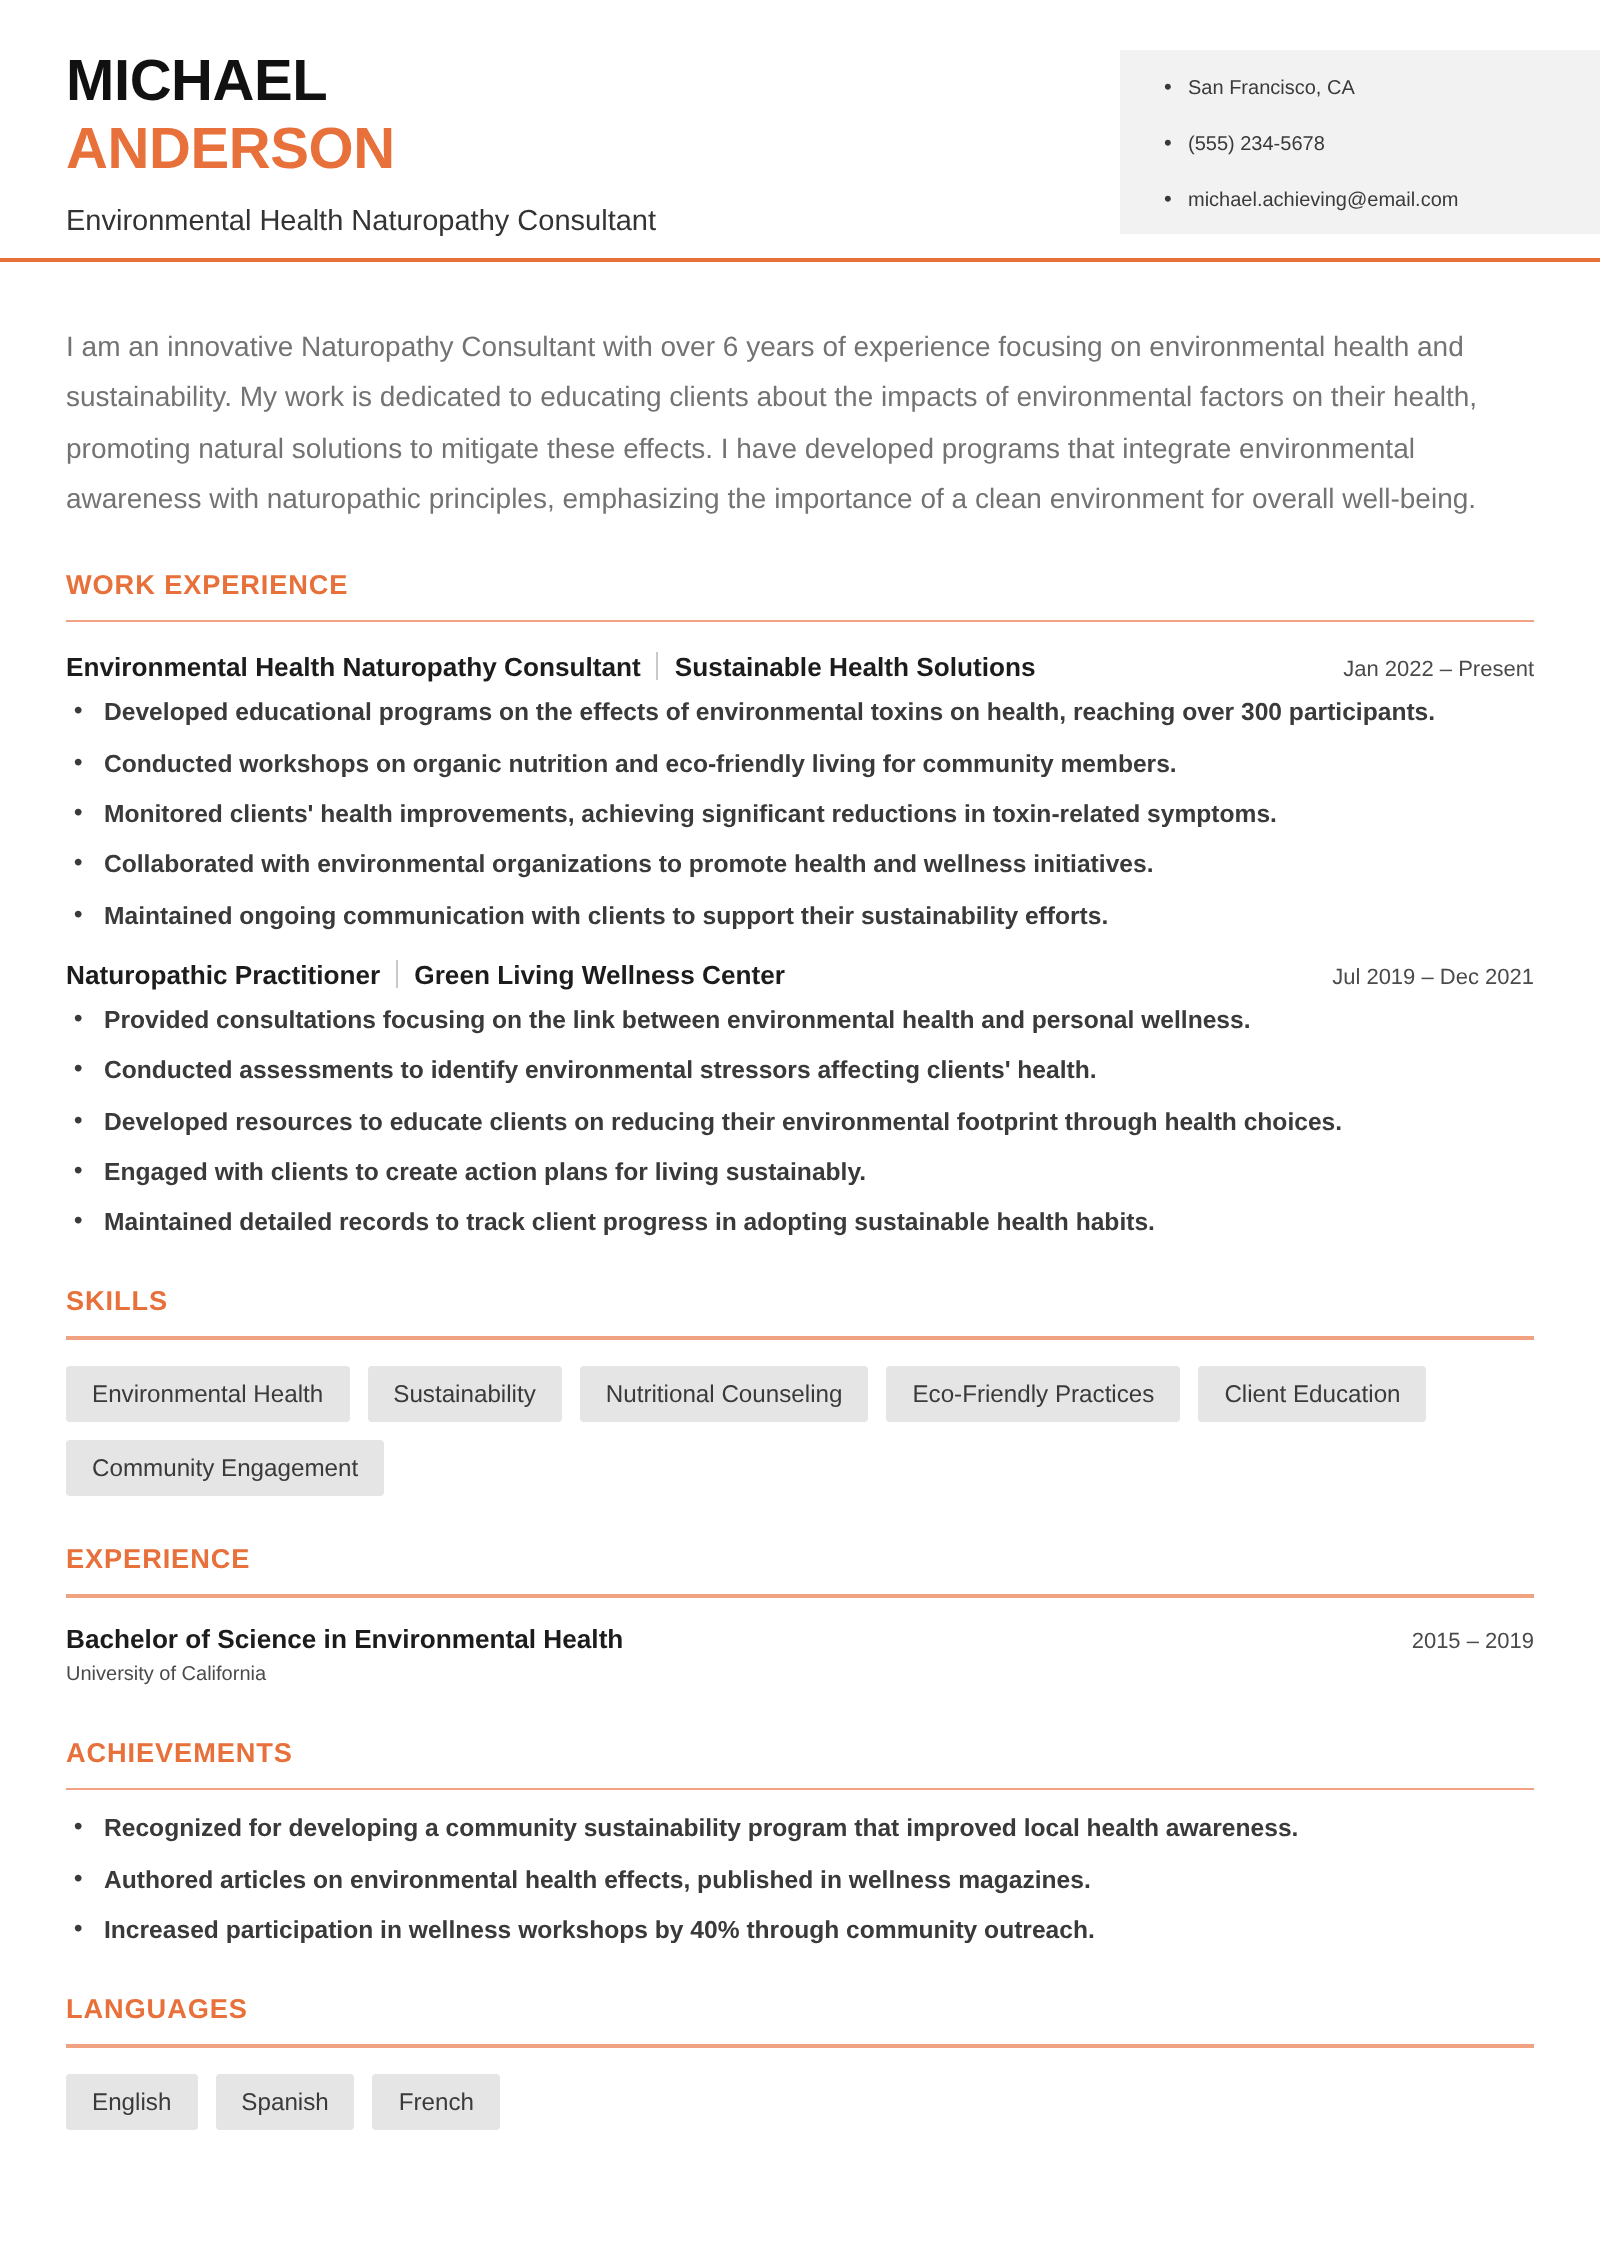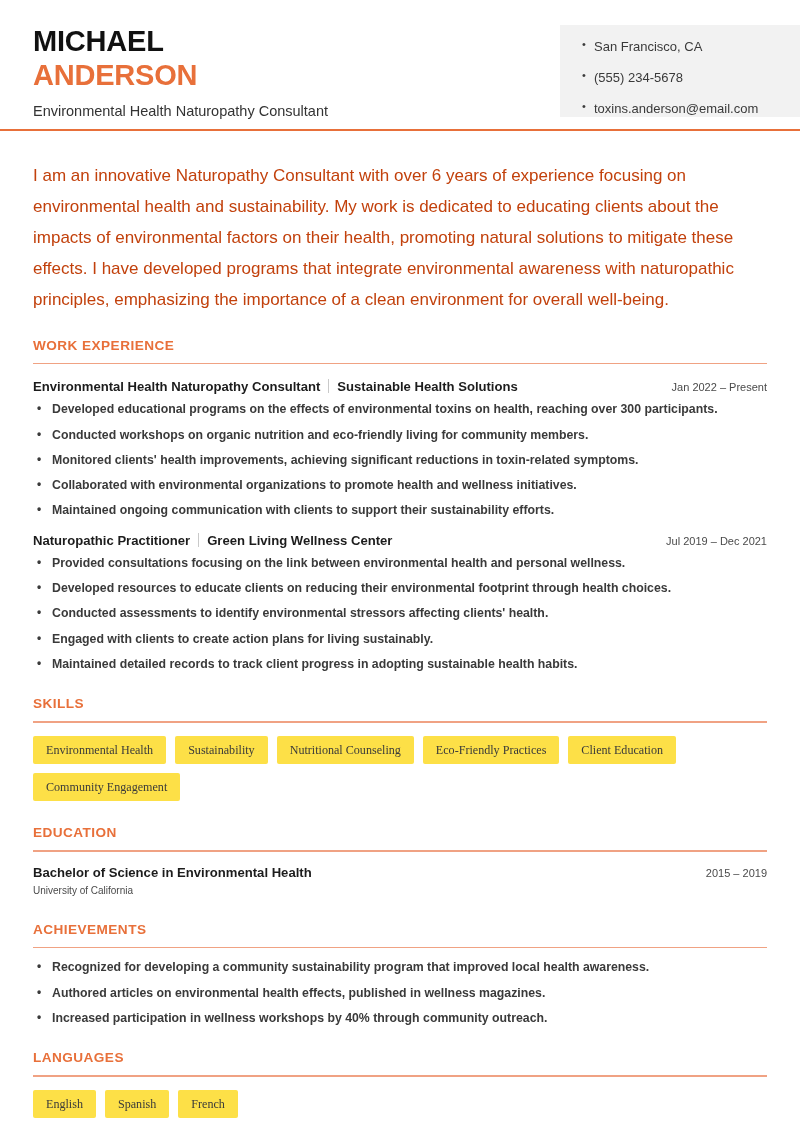--- a/index.html
+++ b/index.html
@@ -62,21 +62,21 @@
     box-sizing: border-box;
     padding: 15px 0 0 22px;
   }
   .contact-list {
     list-style: none;
     margin: 0;
     padding: 0;
   }
   .contact-list li {
     position: relative;
-    font-size: 13px;
+    font-size: 10px;
     color: #3a3a3a;
     line-height: 1;
     margin-bottom: 18px;
     padding-left: 12px;
     white-space: nowrap;
   }
   .contact-list li:last-child { margin-bottom: 0; }
   .contact-list li::before {
     content: "•";
     position: absolute;
@@ -87,23 +87,23 @@
   }
 
   
   .content {
     padding: 0 33px;
   }
 
   .summary {
     margin: 0;
     padding-top: 30px;
-    font-size: 17px;
+    font-size: 14px;
     line-height: 1.82;
-    color: #c2410c;
+    color: #737373;
     max-width: 740px;
   }
 
   .section { margin-top: 22px; }
 
   .section-title {
     font-size: 13.6px;
     font-weight: bold;
     color: #E8703A;
     letter-spacing: 0.45px;
@@ -176,49 +176,48 @@
     color: #3a3a3a;
   }
 
   
   .chips {
     display: flex;
     flex-wrap: wrap;
     gap: 9px 9px;
   }
   .chip {
-    background: #fde047;
+    background: #e5e5e5;
     border-radius: 2px;
     padding: 8px 13px;
     font-size: 12.1px;
     color: #3a3a3a;
     line-height: 1;
     white-space: nowrap;
-    font-family: Liberation Serif, serif;
   }
 
   .section-ach .bullets { margin-top: 11px; }
 </style>
 </head>
 <body>
 
 <div class="page">
 
   <div class="header">
     <div class="header-left">
       <div class="name-line name-first">MICHAEL</div>
       <div class="name-line name-last">ANDERSON</div>
       <div class="job-title">Environmental Health Naturopathy Consultant</div>
     </div>
 
     <div class="contact-box">
       <ul class="contact-list">
         <li>San Francisco, CA</li>
         <li>(555) 234-5678</li>
-        <li>toxins.anderson@email.com</li>
+        <li>michael.achieving@email.com</li>
       </ul>
     </div>
   </div>
 
   <div class="content">
 
     <p class="summary">I am an innovative Naturopathy Consultant with over 6 years of experience focusing on environmental health and sustainability. My work is dedicated to educating clients about the impacts of environmental factors on their health, promoting natural solutions to mitigate these effects. I have developed programs that integrate environmental awareness with naturopathic principles, emphasizing the importance of a clean environment for overall well-being.</p>
 
     <div class="section">
       <div class="section-title">WORK EXPERIENCE</div>
@@ -246,43 +245,43 @@
         <div class="entry-head">
           <div class="entry-title">
             <span>Naturopathic Practitioner</span>
             <span class="pipe"></span>
             <span>Green Living Wellness Center</span>
           </div>
           <div class="entry-date">Jul 2019 – Dec 2021</div>
         </div>
         <ul class="bullets">
           <li>Provided consultations focusing on the link between environmental health and personal wellness.</li>
+          <li>Conducted assessments to identify environmental stressors affecting clients' health.</li>
           <li>Developed resources to educate clients on reducing their environmental footprint through health choices.</li>
-          <li>Conducted assessments to identify environmental stressors affecting clients' health.</li>
           <li>Engaged with clients to create action plans for living sustainably.</li>
           <li>Maintained detailed records to track client progress in adopting sustainable health habits.</li>
         </ul>
       </div>
     </div>
 
     <div class="section" style="margin-top:26px;">
       <div class="section-title">SKILLS</div>
       <div class="section-rule"></div>
       <div class="chips">
         <span class="chip">Environmental Health</span>
         <span class="chip">Sustainability</span>
         <span class="chip">Nutritional Counseling</span>
         <span class="chip">Eco-Friendly Practices</span>
         <span class="chip">Client Education</span>
         <span class="chip">Community Engagement</span>
       </div>
     </div>
 
     <div class="section" style="margin-top:24px;">
-      <div class="section-title">EDUCATION</div>
+      <div class="section-title">EXPERIENCE</div>
       <div class="section-rule"></div>
       <div class="entry">
         <div class="entry-head">
           <div class="entry-title">Bachelor of Science in Environmental Health</div>
           <div class="entry-date">2015 – 2019</div>
         </div>
         <div class="entry-sub">University of California</div>
       </div>
     </div>
 

